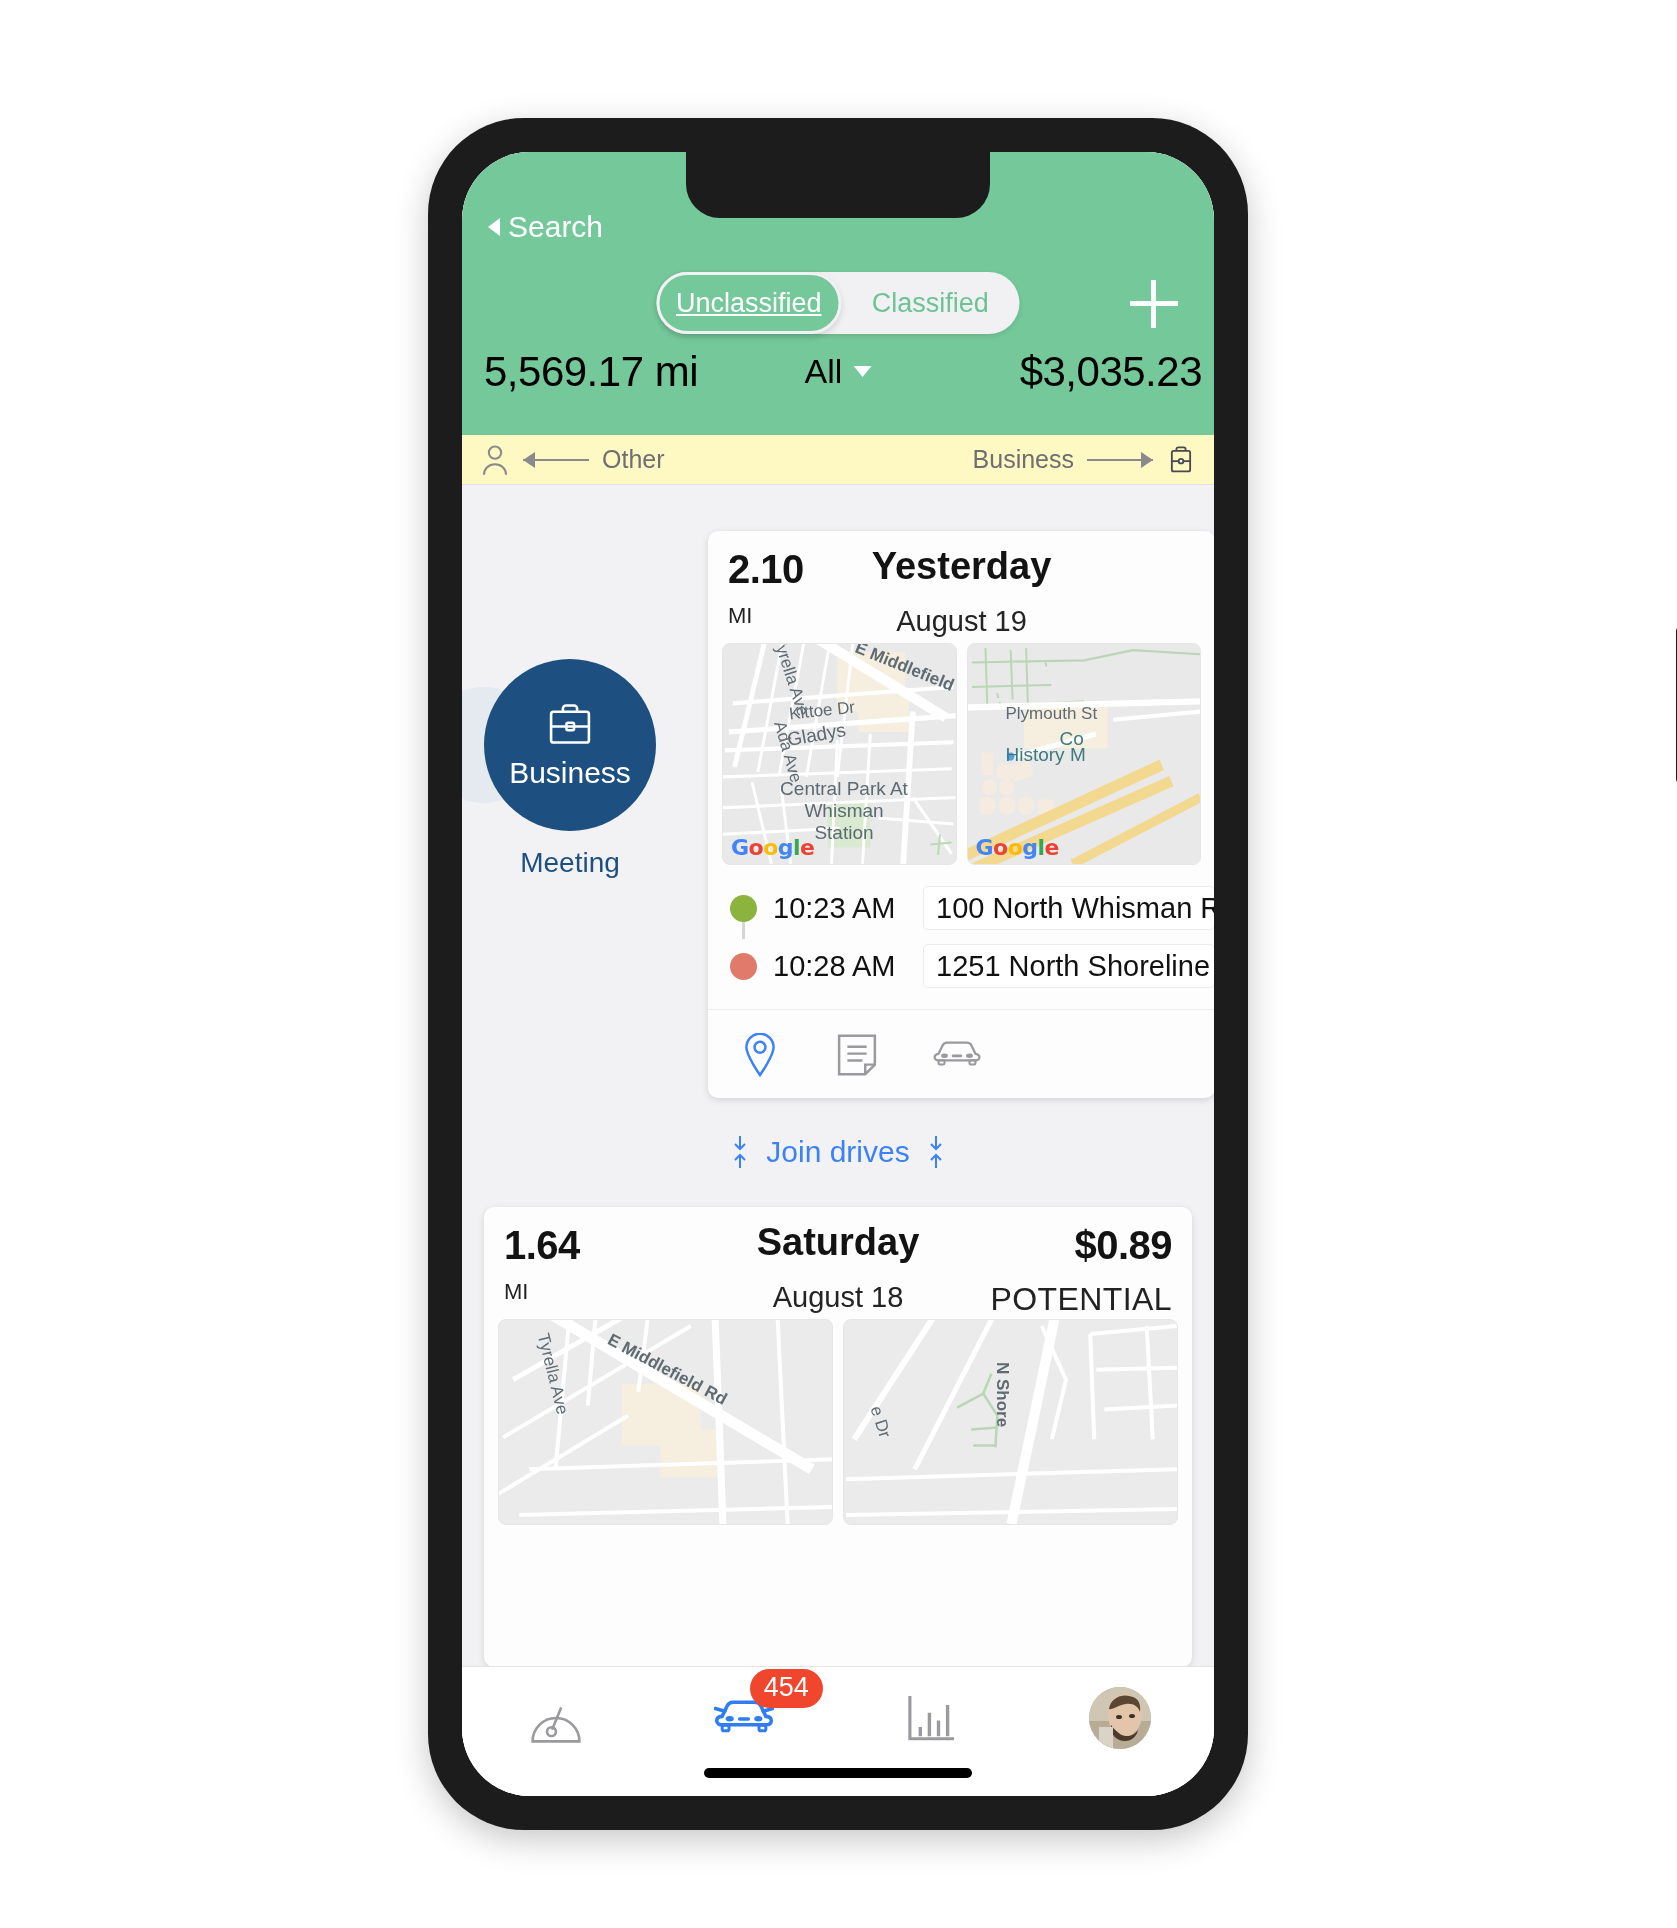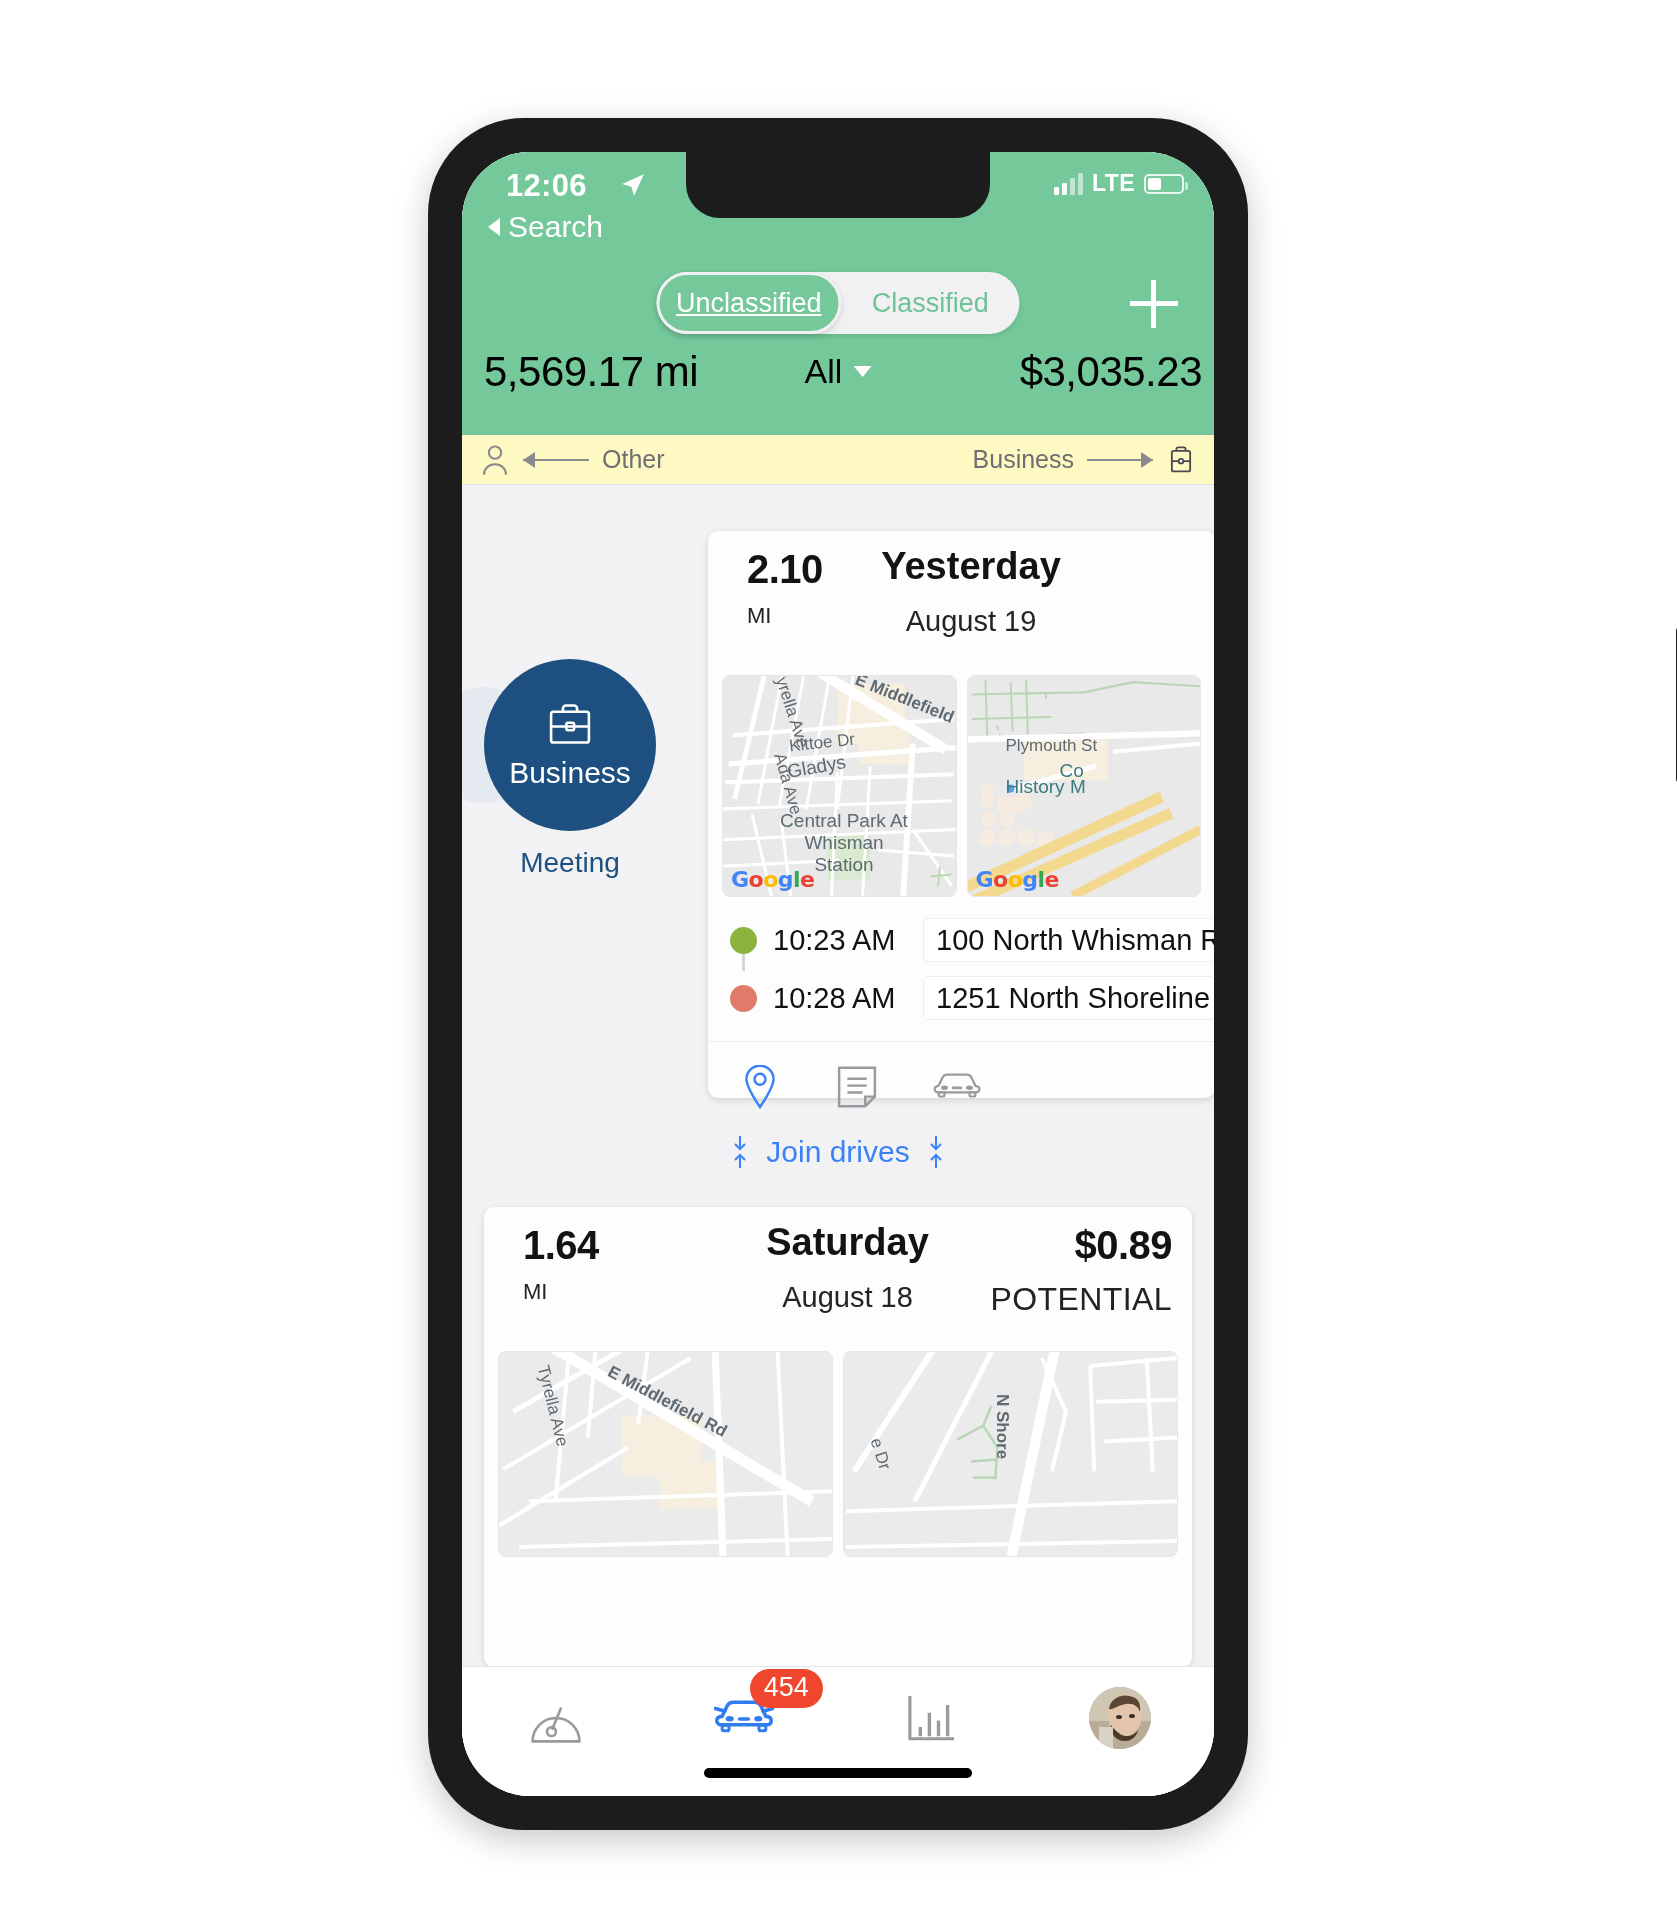--- a/index.html
+++ b/index.html
@@ -198,21 +198,21 @@
     text-align:center; font-size:28px; color:#1d5080;
   }
 
   
   .card {
     position:absolute; background:#fdfdfd; border-radius:10px;
     box-shadow: 0 2px 7px rgba(0,0,0,.13);
   }
   .card1 { left: 246px; top: 46px; width: 507px; height: 567px; }
 
-  .card-head { position:relative; height:144px;margin-left:19px; }
+  .card-head { position:relative; height:112px; }
   .ch-dist {
     position:absolute; left:20px; top:16px;
     font-size:40px; font-weight:bold; color:#131313; letter-spacing:-.5px;
   }
   .ch-unit {
     position:absolute; left:20px; top:72px;
     font-size:22px; color:#222; 
   }
   .ch-day {
     position:absolute; left:50%; transform:translateX(-50%); top:14px;
@@ -323,40 +323,20 @@
     <div class="btn-side btn-vup"></div>
     <div class="btn-side btn-vdn"></div>
     <div class="btn-side btn-power"></div>
 
     <div class="phone-inner">
       <div class="screen">
 
         <div class="header">
           <div class="notch"></div>
 
-          <div class="statusbar">
-            <div class="sb-time">12:06</div>
-            <div class="sb-loc">
-              <svg viewBox="0 0 24 24" width="26" height="26">
-                  <path d="M22 2 2 11l8.5 2.6L13 22z" fill="#ffffff"></path>
-                </svg>
-            </div>
-            <div class="sb-right">
-              <span class="sig">
-                  <i></i>
-                  <i></i>
-                  <i></i>
-                  <i></i>
-                </span>
-              <span class="lte">LTE</span>
-              <span class="batt">
-                  <i></i>
-                </span>
-            </div>
-          </div>
 
           <div class="back-search">
             <span class="back-tri"></span>
             <span>Search</span>
           </div>
 
           <div class="seg">
             <div class="seg-item active">Unclassified</div>
             <div class="seg-item">Classified</div>
           </div>

